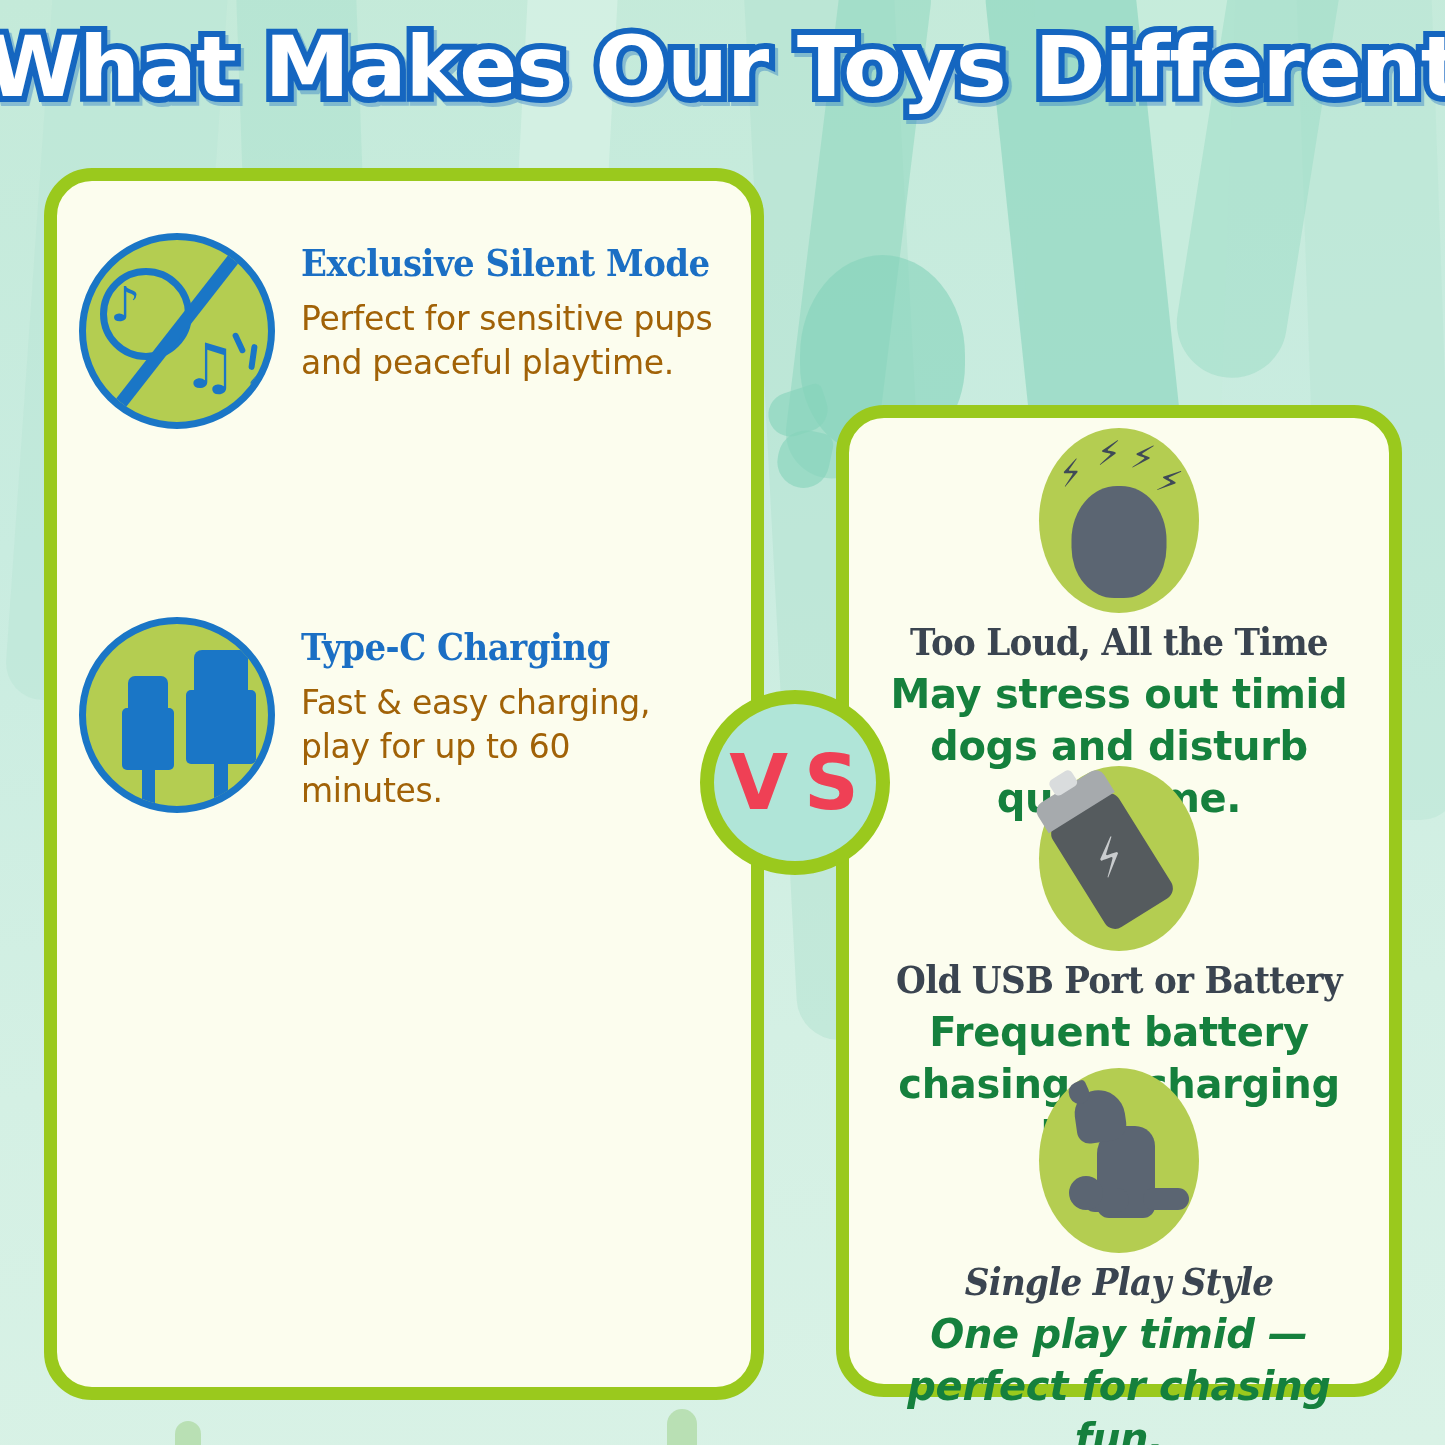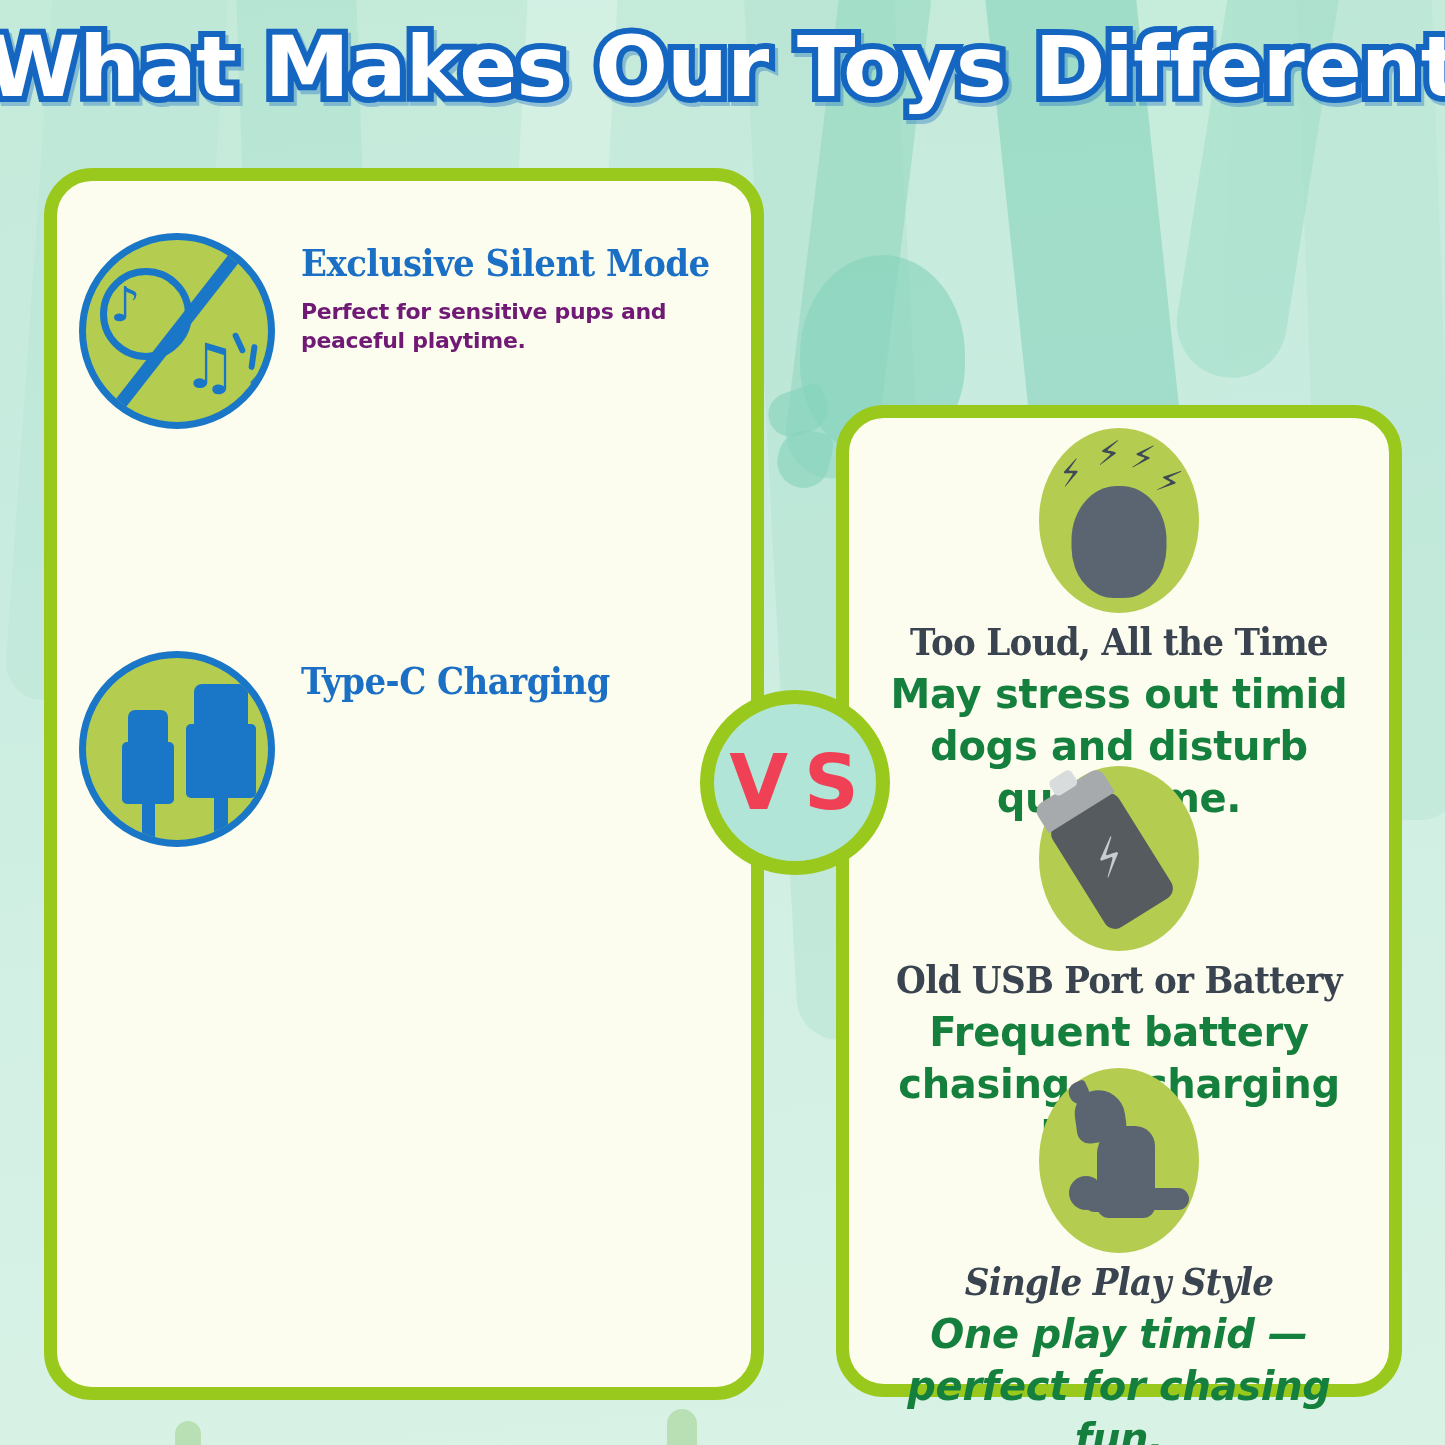--- a/index.html
+++ b/index.html
@@ -104,21 +104,21 @@
   .card-right { left:836px; top:405px;  width:566px;  height:992px;  }
 
   
   .feature {
     position:absolute;
     display:flex;
     align-items:flex-start;
     gap:26px;
   }
   .feature.f1 { left:22px; top:52px;  }
-  .feature.f2 { left:22px; top:470px; }
+  .feature.f2 { left:22px; top:436px; }
   .feature.f3 { left:22px; top:830px; }
 
   .icon-circle {
     flex:0 0 auto;
     width:196px; height:196px;
     border-radius:50%;
     background:#b4cd51;
     border:7px solid #1a76c6;
     position:relative;
     overflow:hidden;
@@ -130,24 +130,24 @@
     font-size:37px;
     color:#1b6fc4;
     letter-spacing:-.6px;
     white-space:nowrap;
     transform:scaleX(.92);
     transform-origin:left center;
     margin-bottom:12px;
   }
   .fbody {
     font-family:"DejaVu Sans", sans-serif;
-    font-weight:700;
-    font-size:22px;
+    font-weight:400;
+    font-size:33px;
     line-height:1.34;
-    color:#701a75;
+    color:#a16207;
     max-width:420px;
     letter-spacing:-.3px;
   }
 
   
   .slash {
     position:absolute; left:50%; top:-10%;
     width:13px; height:120%;
     background:#1a76c6;
     transform:translateX(-50%) rotate(38deg);
@@ -341,20 +341,21 @@
       <div class="icon-circle">
         <div class="usb head-a"></div>
         <div class="usb body-a"></div>
         <div class="usb cord-a"></div>
         <div class="usb head-b"></div>
         <div class="usb body-b"></div>
         <div class="usb cord-b"></div>
       </div>
       <div class="ftext">
         <div class="ftitle">Type-C Charging</div>
+        <div class="fbody">Fast &amp; easy charging, play for up to 60 minutes.</div>
       </div>
     </div>
 
 
     <div class="coral c1"></div>
 
     <div class="coral c4"></div>
 
   </div>
 

